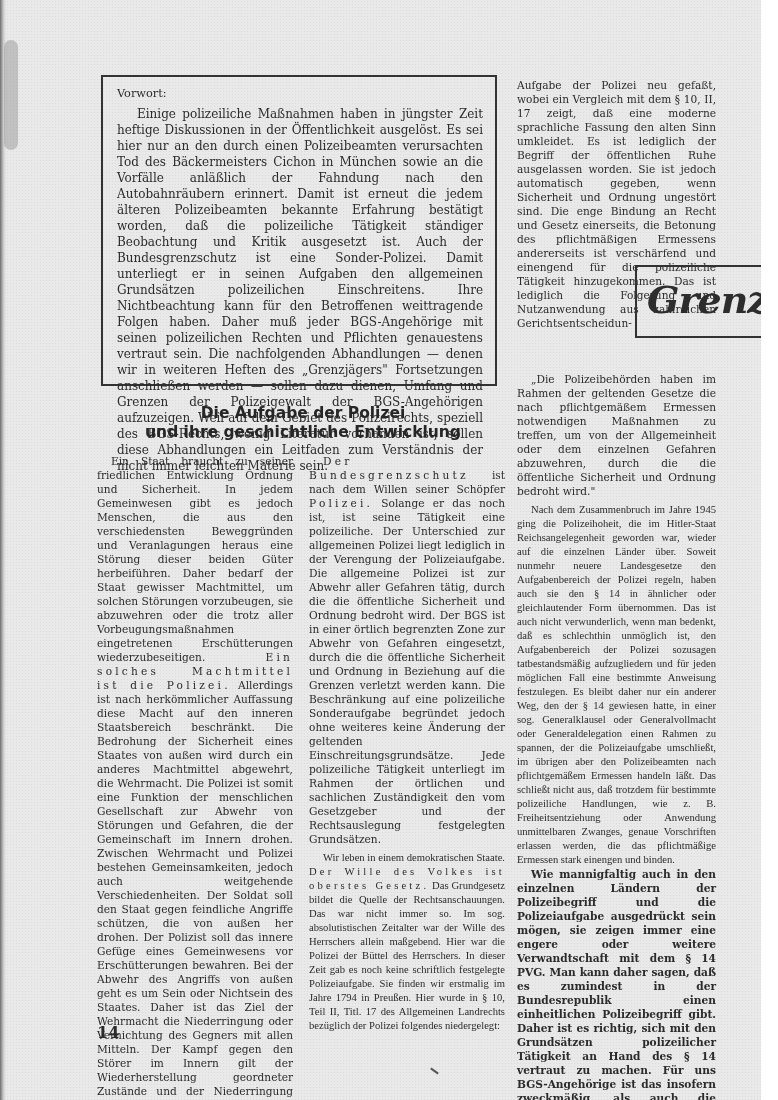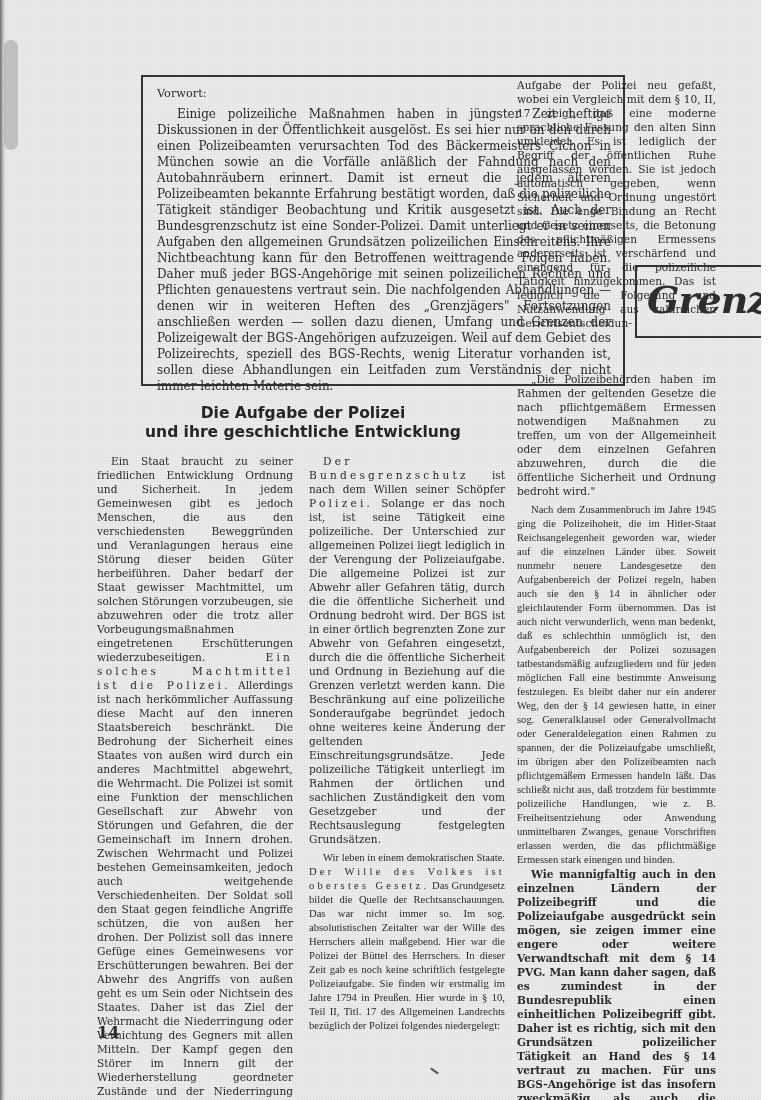--- a/index.html
+++ b/index.html
@@ -26,22 +26,22 @@
     border-radius:7px; background:rgba(120,120,120,0.35);
   }
   .text { color:#2b2b2b; font-size:10.6px; line-height:14px; text-align:justify; }
   .text p { margin:0; text-indent:14px; }
   .text p.noindent { text-indent:0; }
   .text p + p { margin-top:5px;font-family:Liberation Serif, serif; }
   .spaced { letter-spacing:3.2px; }
 
   
   .vorwort {
-    position:absolute; left:101px; top:75px; width:484px; height:311px;
-    border:2px solid #333; box-sizing:border-box; padding:10px 12px 0 14px;margin-left:40px;
+    position:absolute; left:101px; top:75px; width:396px; height:311px;
+    border:2px solid #333; box-sizing:border-box; padding:10px 12px 0 14px;
   }
   .vorwort .label { font-size:11.3px; color:#2b2b2b; margin-bottom:6px; }
   .vorwort .body { font-size:12px; line-height:16px; color:#2b2b2b; text-align:justify; text-indent:20px; }
 
   
   .title {
     position:absolute; left:101px; top:404px; width:404px; text-align:center;
     font-family:"DejaVu Sans", sans-serif; font-weight:bold; color:#262626;
     font-size:15.5px; line-height:19px;
   }

